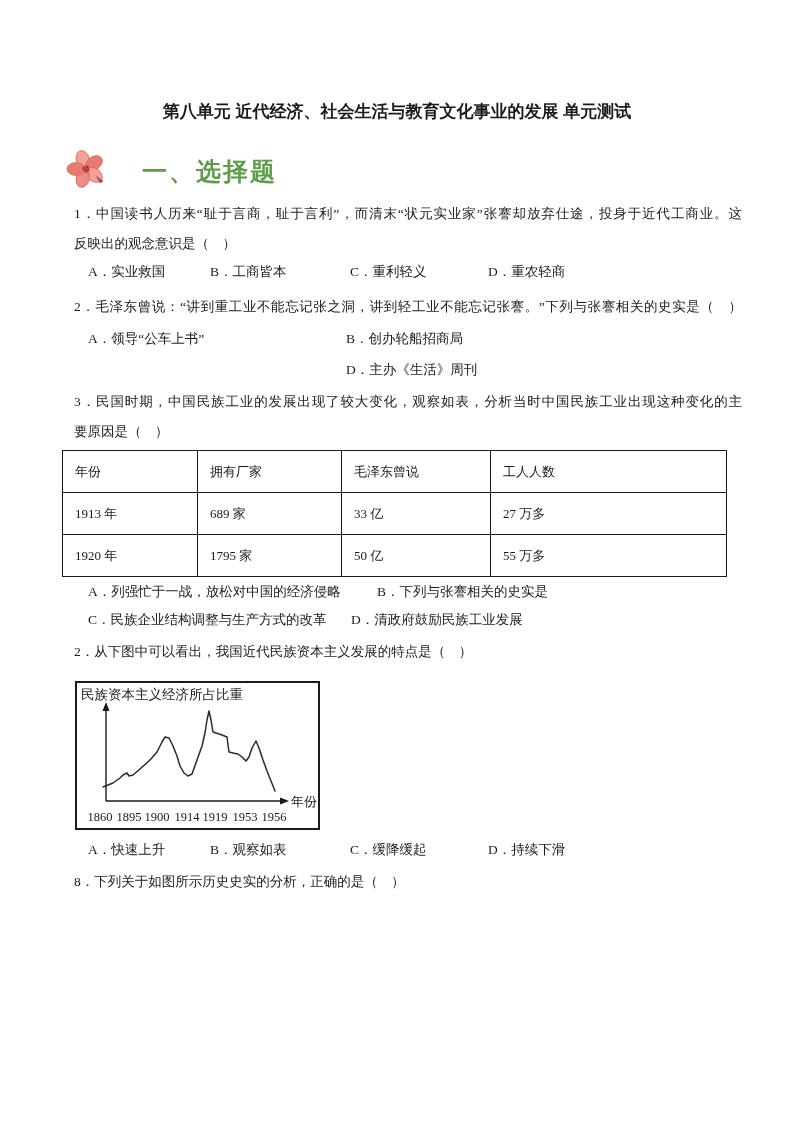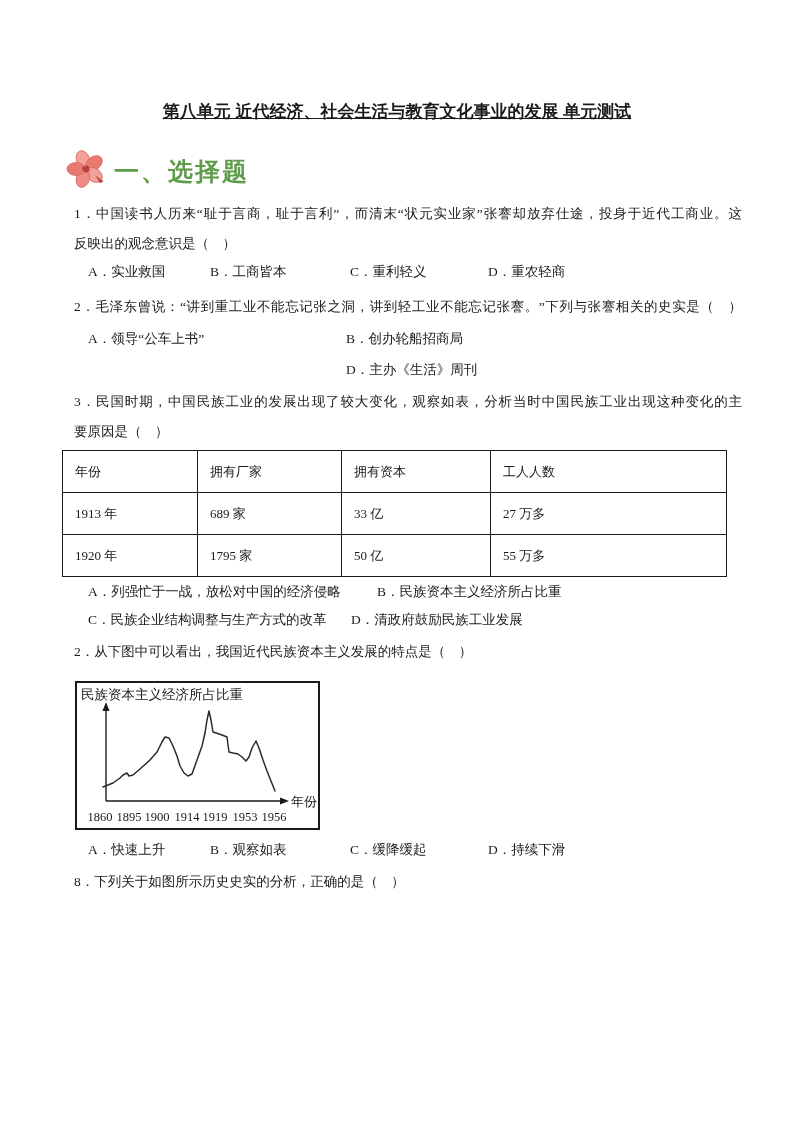--- a/index.html
+++ b/index.html
@@ -10,24 +10,23 @@
     color: #1a1a1a;
   }
   .page { position: relative; width: 794px; height: 1123px; background: #fff; overflow: hidden; }
   .abs { position: absolute; }
 
   .doc-title {
     top: 100px; left: 0; width: 794px;
     text-align: center;
     font-size: 17px; font-weight: bold; line-height: 24px;
     font-family: "Liberation Sans", "DejaVu Sans", sans-serif;
-    text-decoration: underline;
   }
 
-  .section-header { top: 147px; left: 66px; display: flex; align-items: center; height: 48px; }
+  .section-header { top: 147px; left: 66px; display: flex; align-items: center; height: 48px; gap: 28px; }
   .section-label {
     font-size: 25px; font-weight: bold; margin-left: 8px; letter-spacing: 2px;
     font-family: "Liberation Sans", "DejaVu Sans", sans-serif;
   }
 
   .stem { left: 62px; width: 668px; font-size: 13.5px; line-height: 30px; margin-left: 12px; }
   .just { text-align: justify; text-align-last: justify; }
   .opt-row { left: 62px; width: 668px; height: 30px; font-size: 13.5px; line-height: 30px; }
   .opt { position: absolute; top: 0; white-space: nowrap; }
 
@@ -113,41 +112,41 @@
     <colgroup>
         <col style="width:135px">
         <col style="width:144px">
         <col style="width:149px">
         <col style="width:236px">
       </colgroup>
     <tbody>
       <tr>
         <td>年份</td>
         <td>拥有厂家</td>
-        <td>拥有资本</td>
+        <td>毛泽东曾说</td>
         <td>工人人数</td>
       </tr>
       <tr>
         <td>1913 年</td>
         <td>689 家</td>
         <td>33 亿</td>
         <td>27 万多</td>
       </tr>
       <tr>
         <td>1920 年</td>
         <td>1795 家</td>
         <td>50 亿</td>
         <td>55 万多</td>
       </tr>
     </tbody>
   </table>
 
   <div class="abs opt-row" style="top:577px">
     <span class="opt" style="left:26px">A．列强忙于一战，放松对中国的经济侵略</span>
-    <span class="opt" style="left:315px">B．民族资本主义经济所占比重</span>
+    <span class="opt" style="left:315px">B．下列与张謇相关的史实是</span>
   </div>
   <div class="abs opt-row" style="top:605px">
     <span class="opt" style="left:26px">C．民族企业结构调整与生产方式的改革</span>
     <span class="opt" style="left:289px">D．清政府鼓励民族工业发展</span>
   </div>
 
   <div class="abs stem" style="top:637px">2．从下图中可以看出，我国近代民族资本主义发展的特点是（　）</div>
 
   <div class="abs chart-box">
     <svg width="245" height="149" viewBox="0 0 245 149">

